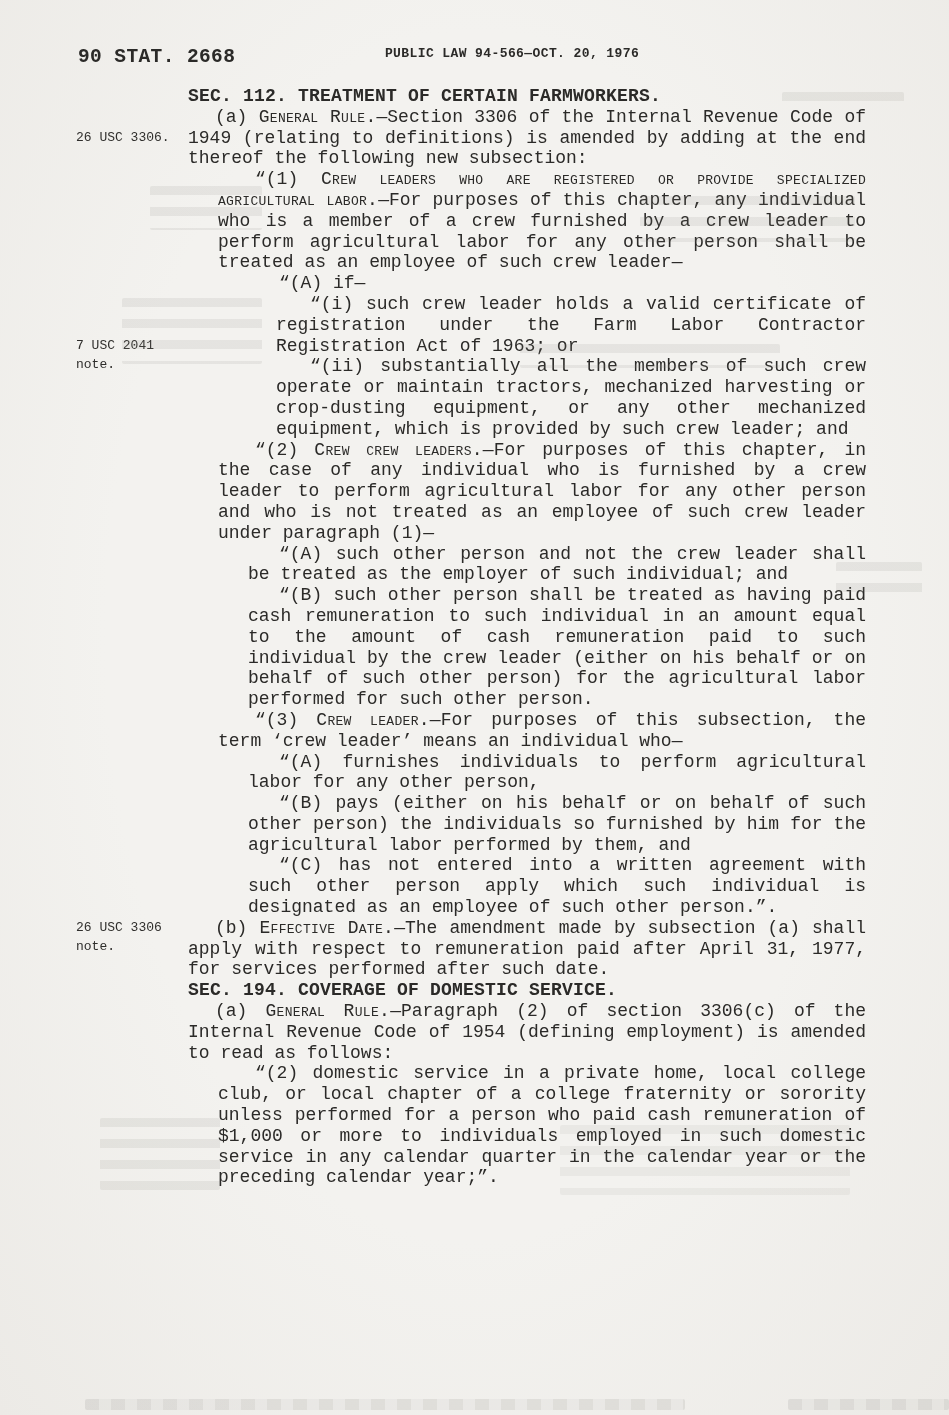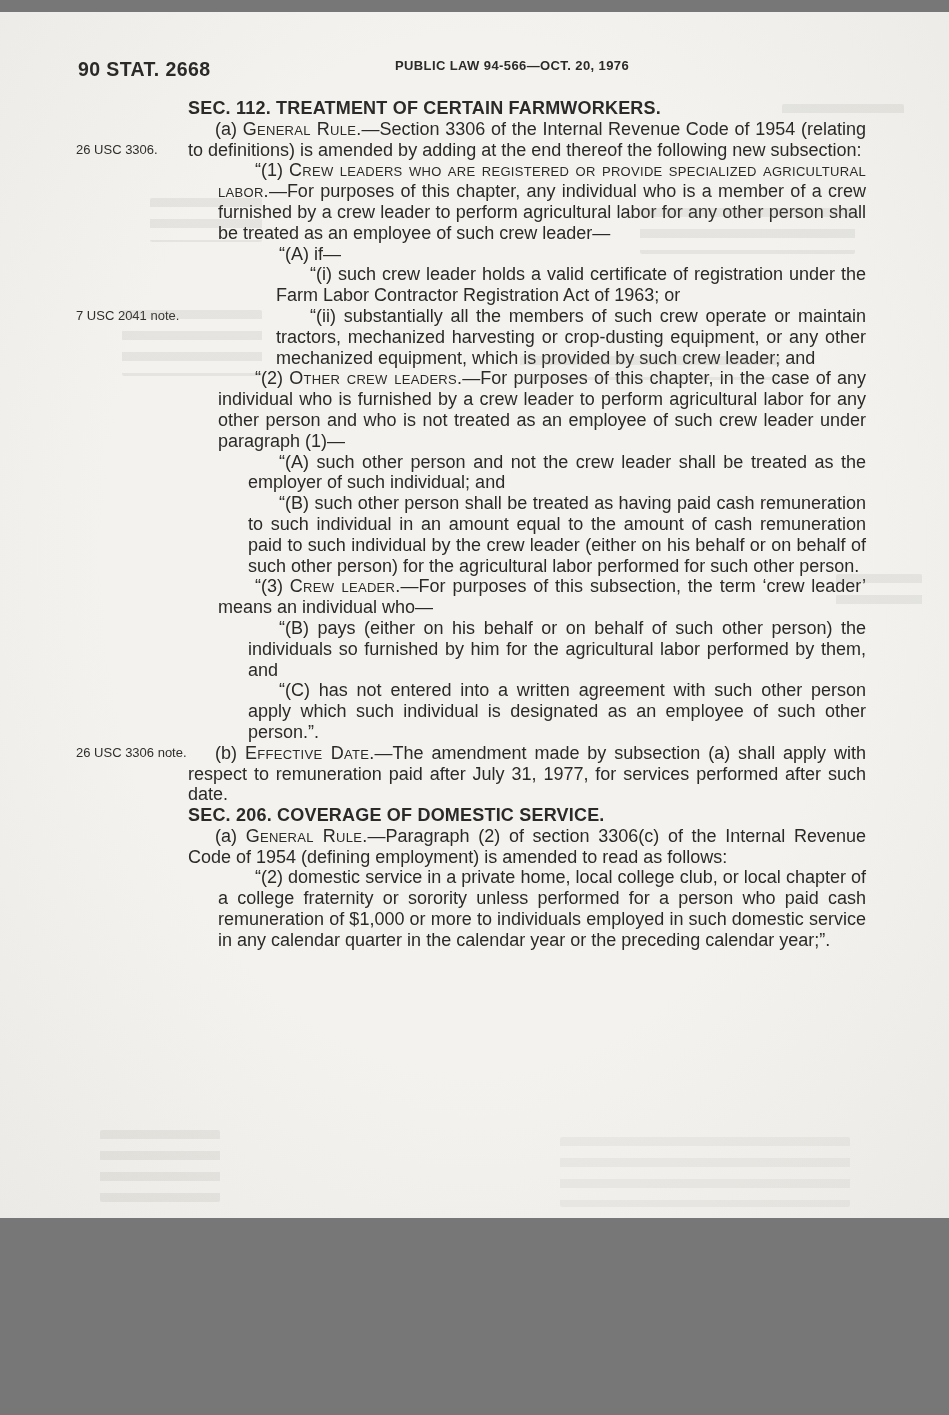--- a/index.html
+++ b/index.html
@@ -1,24 +1,24 @@
 <!DOCTYPE html>
 <html><head>
 <meta charset="utf-8">
 <style>
   html,body{margin:0;padding:0;}
   body{background:#777;}
   .page{
     position:relative;
-    width:949px;height:1206px;
-    margin:12px auto;
+    width:949px;height:1415px;
+    margin:0 auto;
     background:#f1f0ed;
     background-image:radial-gradient(ellipse at 50% 45%, #f3f2ef 55%, #eceae6 100%);
     overflow:hidden;
-    font-family:Liberation Sans, sans-serif;
+    font-family:Liberation Mono, monospace;
     color:#2b2a28;
   }
   .running-head{position:absolute;top:46px;left:0;width:100%;height:26px;font-weight:700;}
   .stat-no{position:absolute;left:78px;top:0;font-size:19.5px;letter-spacing:.4px;white-space:nowrap;}
   .law-no{position:absolute;left:188px;top:0;width:648px;text-align:center;font-size:13px;letter-spacing:.4px;white-space:nowrap;}
   .main-col{position:absolute;left:188px;top:86px;width:678px;font-size:18px;line-height:20.8px;}
   .main-col p{margin:0;text-align:justify;position:relative;}
   .sec-head{font-weight:700;margin:12px 0 3px;letter-spacing:.2px;text-align:left;}
   .sec-head.first{margin-top:0;}
   .p-flush{text-indent:27px;}
@@ -54,21 +54,21 @@
     <span class="stat-no">90 STAT. 2668</span>
     <span class="law-no">PUBLIC LAW 94-566—OCT. 20, 1976</span>
   </div>
 
   <div class="main-col">
 
     <p class="sec-head first">SEC. 112. TREATMENT OF CERTAIN FARMWORKERS.</p>
 
     <p class="p-flush">
       <span class="margin-note mn-dy1">26 USC 3306.</span>
-      <span>(a) </span><span class="sc">General Rule.</span><span>—Section 3306 of the Internal Revenue Code of 1954 (relating to definitions) is amended by adding at the end thereof the following new subsection:</span>
+      <span>(a) </span><span class="sc">General Rule.</span><span>—Section 3306 of the Internal Revenue Code of 1949 (relating to definitions) is amended by adding at the end thereof the following new subsection:</span>
     </p>
 
 
     <p class="p-l1">
       <span>“(1) </span><span class="sc">Crew leaders who are registered or provide specialized agricultural labor.</span><span>—For purposes of this chapter, any individual who is a member of a crew furnished by a crew leader to perform agricultural labor for any other person shall be treated as an employee of such crew leader—</span>
     </p>
 
     <p class="p-l2">
       <span>“(A) if—</span>
     </p>
@@ -77,50 +77,53 @@
       <span class="margin-note mn-2">7 USC 2041 note.</span>
       <span>“(i) such crew leader holds a valid certificate of registration under the Farm Labor Contractor Registration Act of 1963; or</span>
     </p>
 
     <p class="p-l3">
       <span>“(ii) substantially all the members of such crew operate or maintain tractors, mechanized harvesting or crop-dusting equipment, or any other mechanized equipment, which is provided by such crew leader; and</span>
     </p>
 
 
     <p class="p-l1">
-      <span>“(2) </span><span class="sc">Other crew leaders.</span><span>—For purposes of this chapter, in the case of any individual who is furnished by a crew leader to perform agricultural labor for any other person and who is not treated as an employee of such crew leader under paragraph (1)—</span>
+      <span>“(2) </span><span class="sc">Crew crew leaders.</span><span>—For purposes of this chapter, in the case of any individual who is furnished by a crew leader to perform agricultural labor for any other person and who is not treated as an employee of such crew leader under paragraph (1)—</span>
     </p>
 
     <p class="p-l2">
       <span>“(A) such other person and not the crew leader shall be treated as the employer of such individual; and</span>
     </p>
 
     <p class="p-l2">
       <span>“(B) such other person shall be treated as having paid cash remuneration to such individual in an amount equal to the amount of cash remuneration paid to such individual by the crew leader (either on his behalf or on behalf of such other person) for the agricultural labor performed for such other person.</span>
     </p>
 
     <p class="p-l1">
       <span>“(3) </span><span class="sc">Crew leader.</span><span>—For purposes of this subsection, the term ‘crew leader’ means an individual who—</span>
     </p>
 
+    <p class="p-l2">
+      <span>“(A) furnishes individuals to perform agricultural labor for any other person,</span>
+    </p>
 
     <p class="p-l2">
       <span>“(B) pays (either on his behalf or on behalf of such other person) the individuals so furnished by him for the agricultural labor performed by them, and</span>
     </p>
 
     <p class="p-l2">
       <span>“(C) has not entered into a written agreement with such other person apply which such individual is designated as an employee of such other person.”.</span>
     </p>
 
     <p class="p-flush">
       <span class="margin-note">26 USC 3306 note.</span>
-      <span>(b) </span><span class="sc">Effective Date.</span><span>—The amendment made by subsection (a) shall apply with respect to remuneration paid after July 31, 1977, for services performed after such date.</span>
+      <span>(b) </span><span class="sc">Effective Date.</span><span>—The amendment made by subsection (a) shall apply with respect to remuneration paid after April 31, 1977, for services performed after such date.</span>
     </p>
 
-    <p class="sec-head">SEC. 206. COVERAGE OF DOMESTIC SERVICE.</p>
+    <p class="sec-head">SEC. 194. COVERAGE OF DOMESTIC SERVICE.</p>
 
     <p class="p-flush">
       <span>(a) </span><span class="sc">General Rule.</span><span>—Paragraph (2) of section 3306(c) of the Internal Revenue Code of 1954 (defining employment) is amended to read as follows:</span>
     </p>
 
     <p class="p-l1">
       <span>“(2) domestic service in a private home, local college club, or local chapter of a college fraternity or sorority unless performed for a person who paid cash remuneration of $1,000 or more to individuals employed in such domestic service in any calendar quarter in the calendar year or the preceding calendar year;”.</span>
     </p>
 
   </div>

